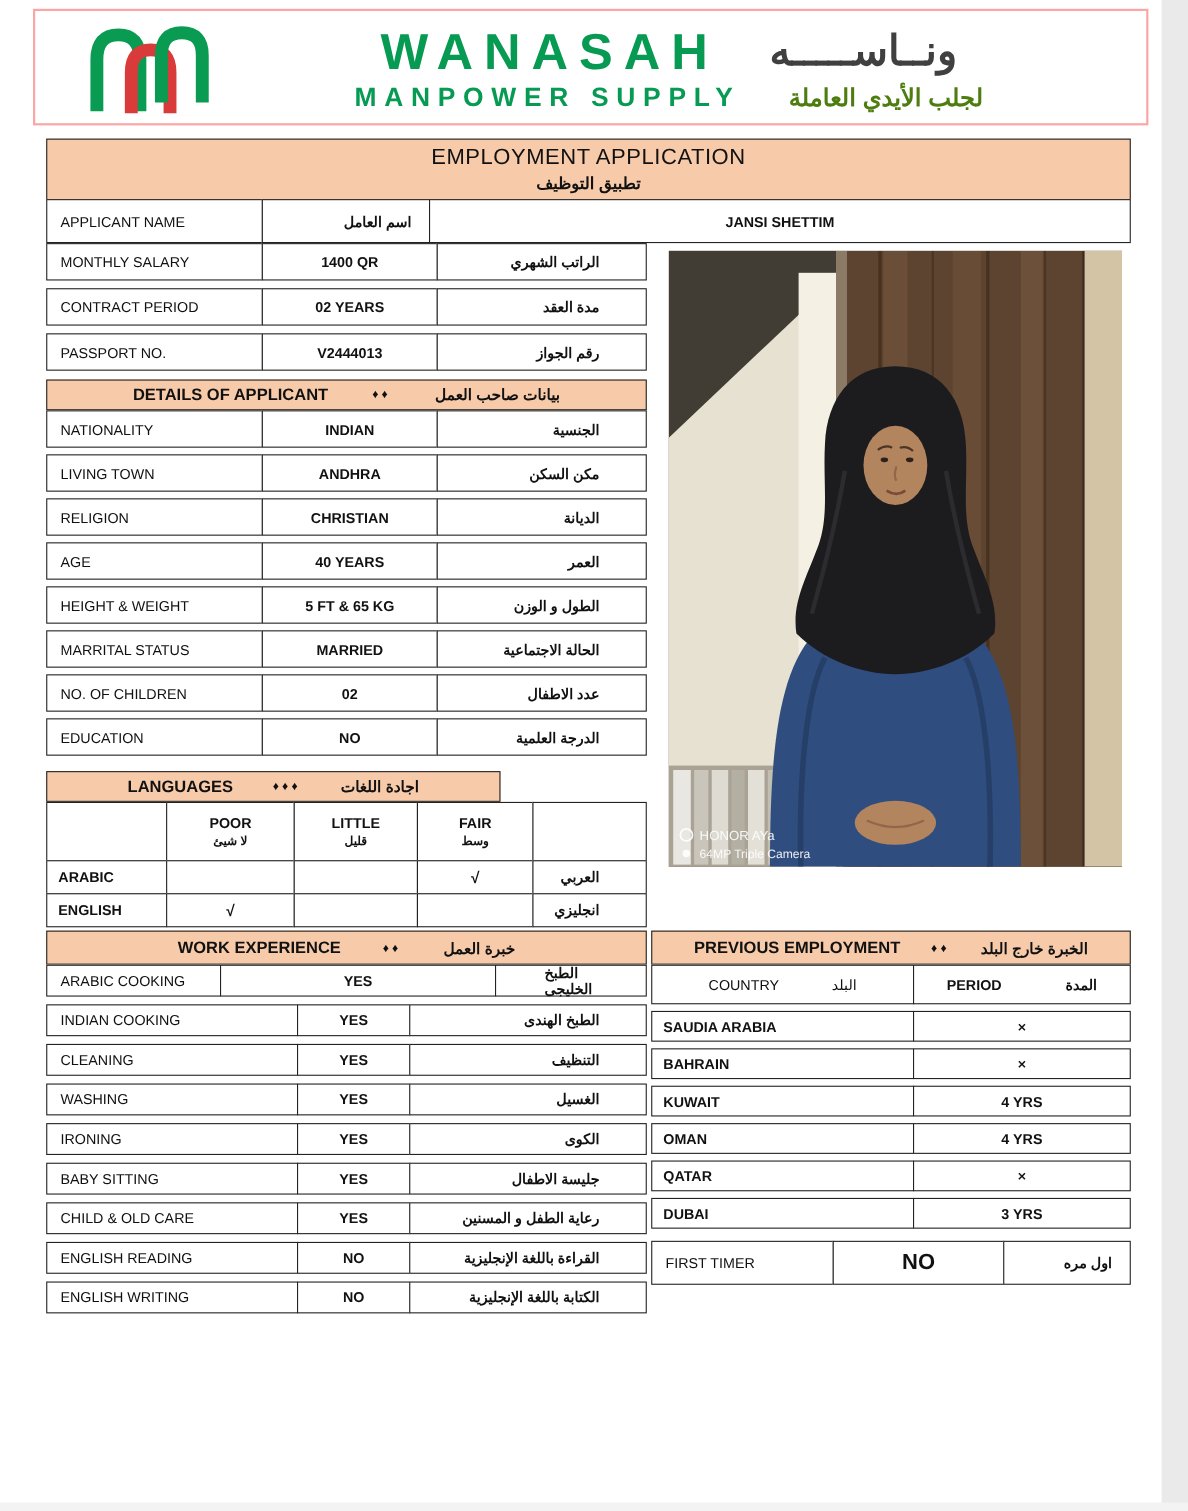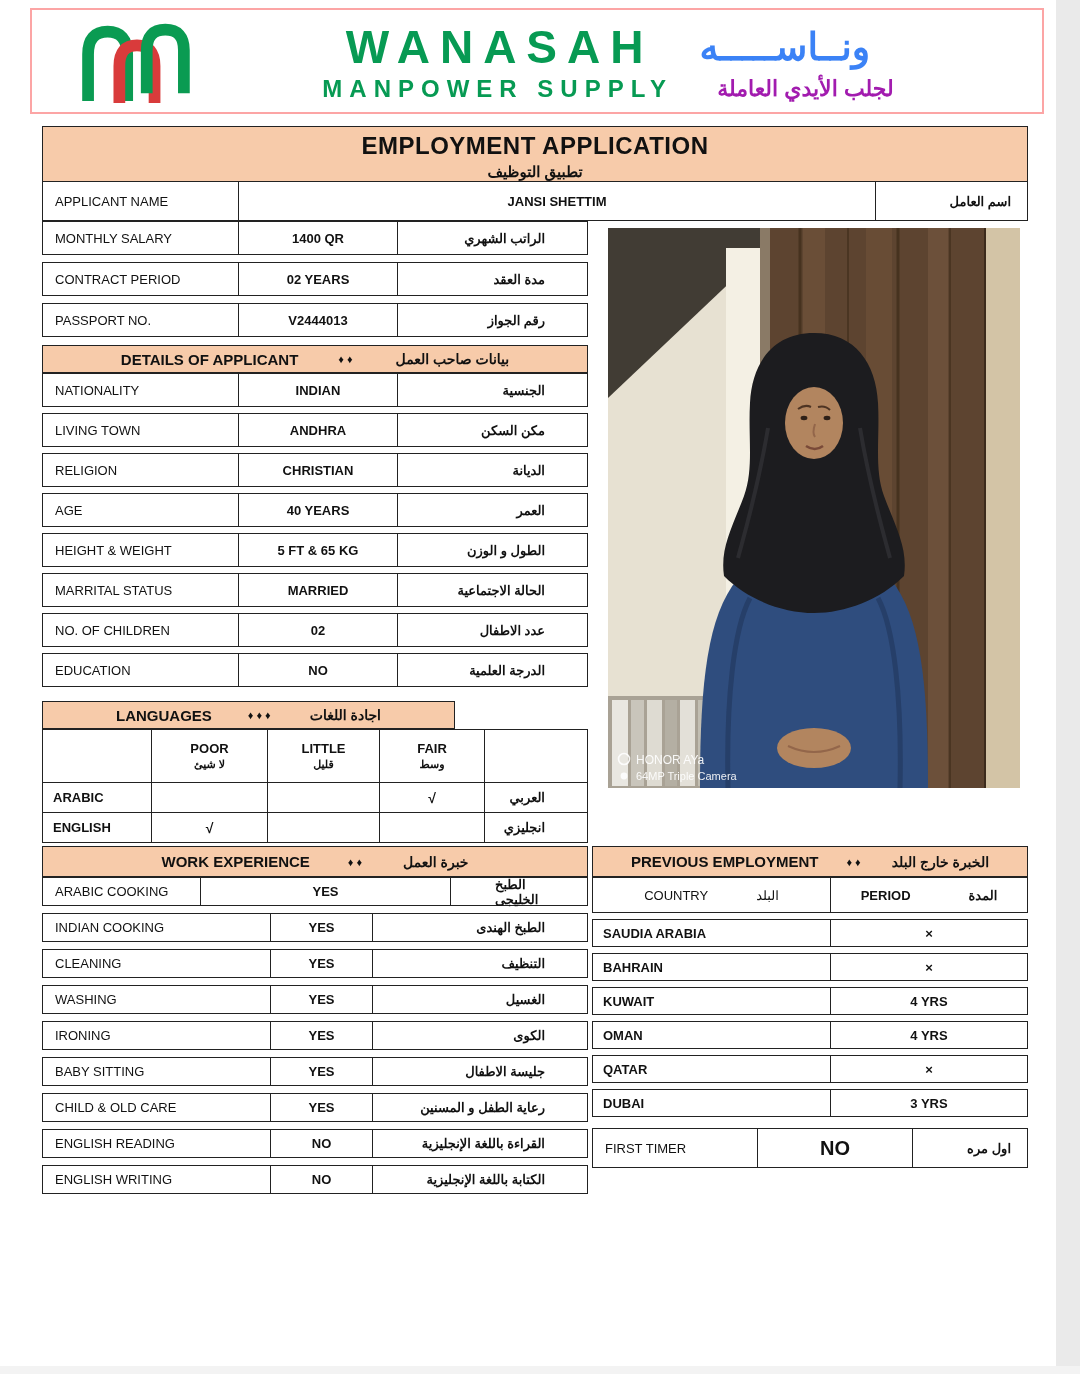--- a/index.html
+++ b/index.html
@@ -9,37 +9,37 @@
   .scan-edge { position:absolute; top:0; right:0; width:24px; height:100%; background:#eaeaea; }
   .scan-bottom { position:absolute; left:0; bottom:0; width:100%; height:8px; background:#f3f3f3; }
 
   
   .logo-box { position:absolute; left:30px; top:8px; width:1014px; height:106px; border:2px solid #fca5a5; background:#fff;
               display:flex; align-items:center; padding-left:44px; gap:16px; }
   .logo-mark { width:118px; height:88px; flex:0 0 auto; }
   .brand-text { flex:1; display:flex; flex-direction:column; justify-content:center; gap:1px; padding-right:36px; }
   .brand-line1 { display:flex; align-items:center; justify-content:center; gap:46px; }
   .brand-en { font-size:46px; font-weight:bold; color:#079a53; letter-spacing:10px; }
-  .brand-ar { font-size:38px; font-weight:bold; color:#3b82f6; }
+  .brand-ar { font-size:38px; font-weight:bold; color:#404040; }
   .brand-line2 { display:flex; align-items:center; justify-content:center; gap:44px; }
   .tag-en { font-size:24px; font-weight:bold; color:#079a53; letter-spacing:7px; }
-  .tag-ar { font-size:22px; font-weight:bold; color:#a21caf; }
+  .tag-ar { font-size:22px; font-weight:bold; color:#4d7c0f; }
 
   
   .form { position:absolute; left:42px; top:126px; width:986px; height:1120px; font-size:13px; }
   .row { display:flex; }
   .cell { border:1px solid #222; display:flex; align-items:center; background:#fff; }
   .row .cell + .cell { margin-left:-1px; }
   .label { font-weight:normal; padding-left:12px; }
   .value { font-weight:bold; justify-content:center; }
   .arc { font-weight:bold; justify-content:flex-end; padding-right:42px; font-size:13px; }
   .pr16 { padding-right:16px; }
 
   .title-block { width:986px; height:56px; background:#f7cbaa; border:1px solid #222; text-align:center; padding-top:5px; }
-  .title-en { font-size:24px; font-weight:bold; letter-spacing:.5px; }
+  .title-en { font-size:20px; font-weight:normal; letter-spacing:.5px; }
   .title-ar { font-size:15px; font-weight:bold; margin-top:3px; }
 
   .name-row { width:986px; height:40px; margin-top:-1px; }
   .nr-label { width:197px; }
   .nr-value { width:638px; }
   .nr-ar { width:153px; }
 
   .toprows { position:absolute; top:95px; left:0; width:546px; }
   .frow { height:34px; margin-bottom:7px; }
   .tr-label { width:197px; }
@@ -124,22 +124,22 @@
 
   <div class="form">
 
     <div class="title-block">
       <div class="title-en">EMPLOYMENT APPLICATION</div>
       <div class="title-ar">تطبيق التوظيف</div>
     </div>
 
     <div class="row name-row">
       <div class="cell label nr-label">APPLICANT NAME</div>
+      <div class="cell arc pr16 nr-ar">اسم العامل</div>
       <div class="cell value nr-value">JANSI SHETTIM</div>
-      <div class="cell arc pr16 nr-ar">اسم العامل</div>
     </div>
 
     <div class="toprows">
       <div class="row frow">
         <div class="cell label tr-label">MONTHLY SALARY</div>
         <div class="cell value tr-value">1400 QR</div>
         <div class="cell arc tr-ar">الراتب الشهري</div>
       </div>
       <div class="row frow">
         <div class="cell label tr-label">CONTRACT PERIOD</div>

